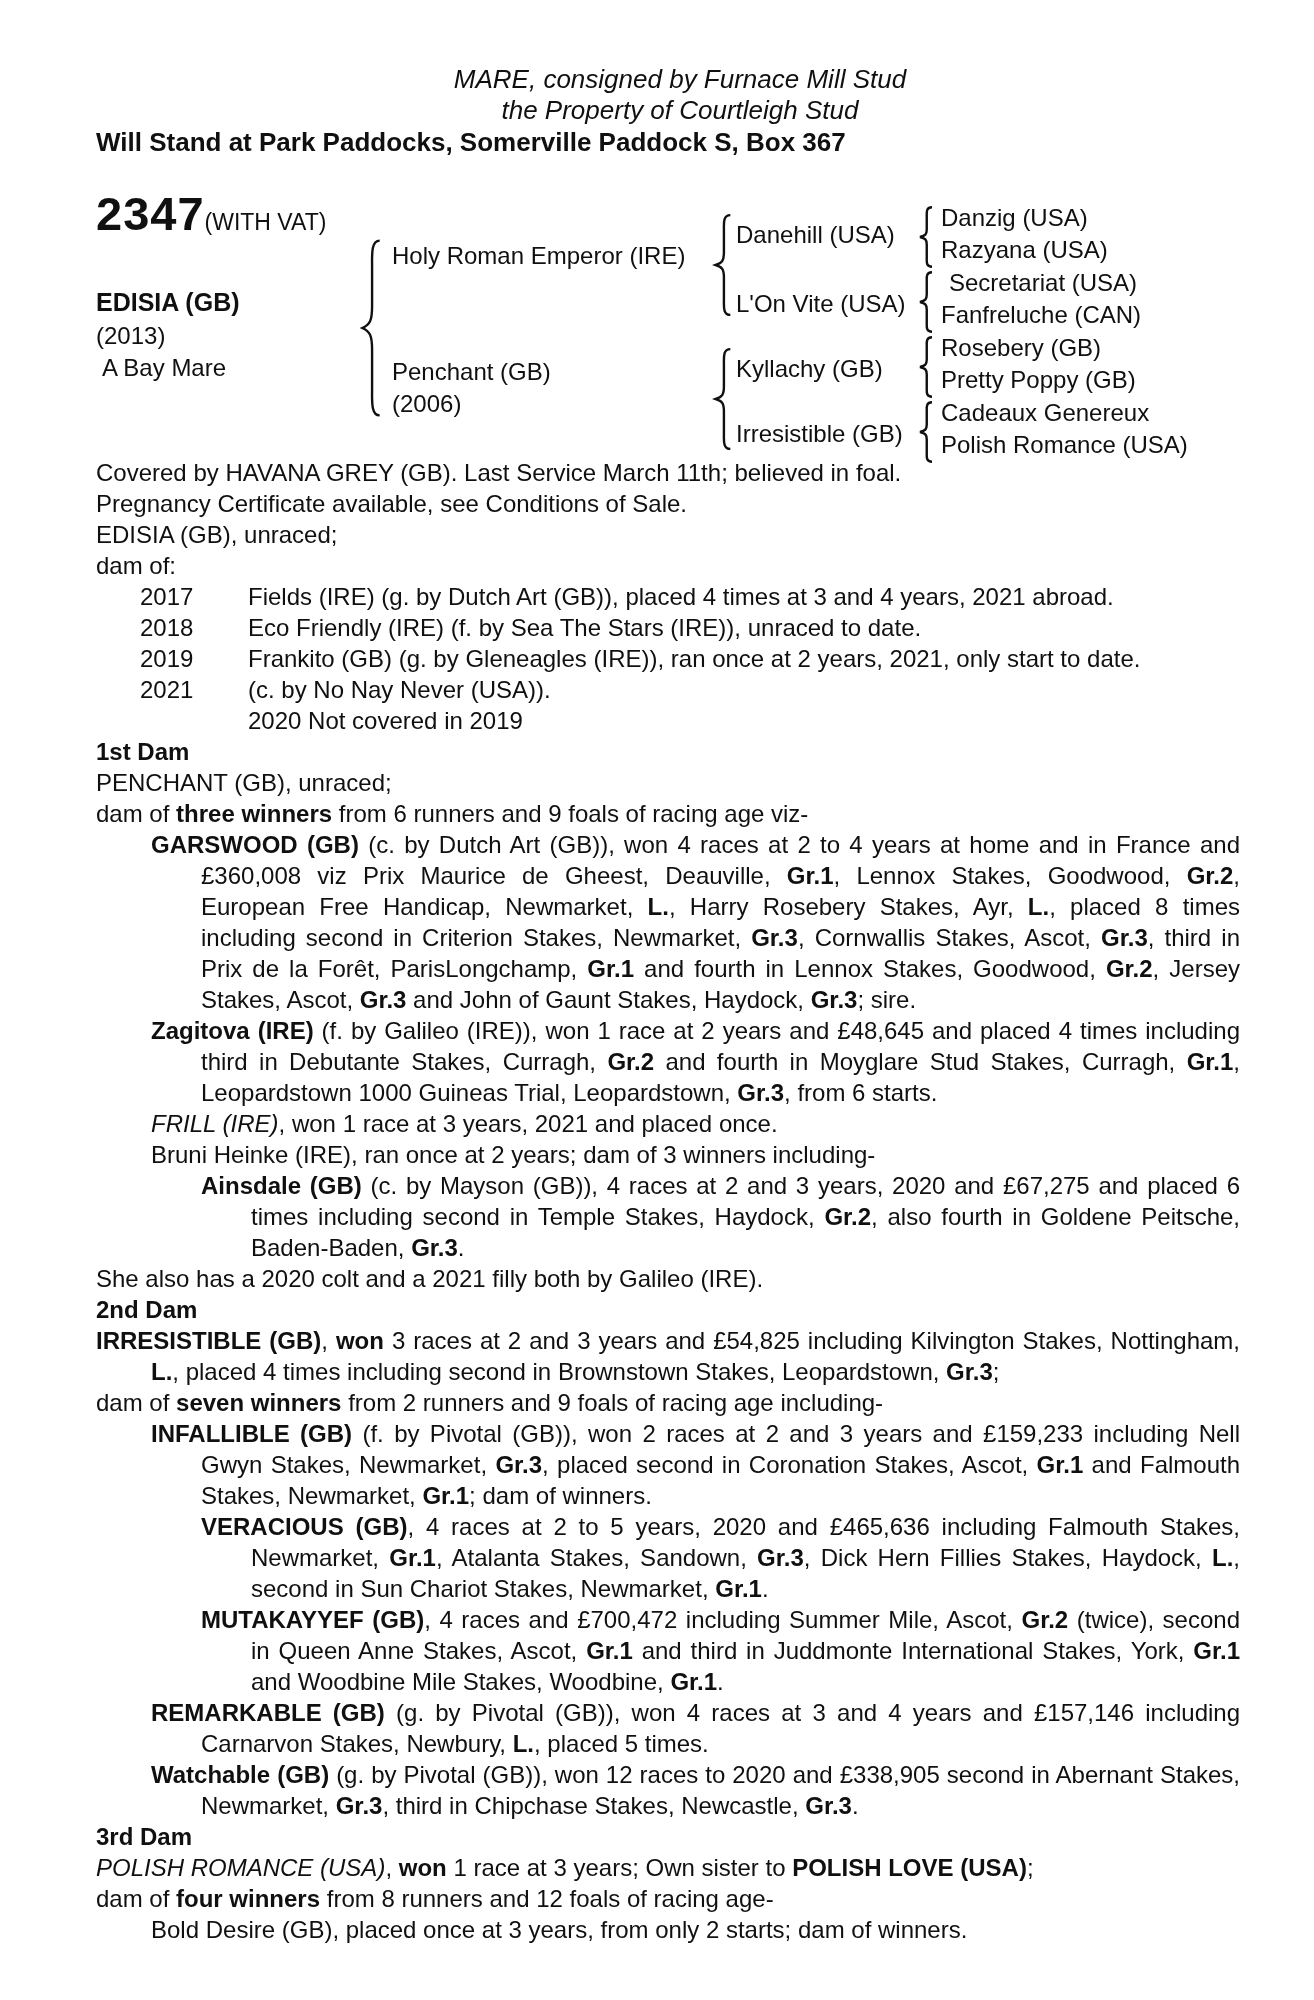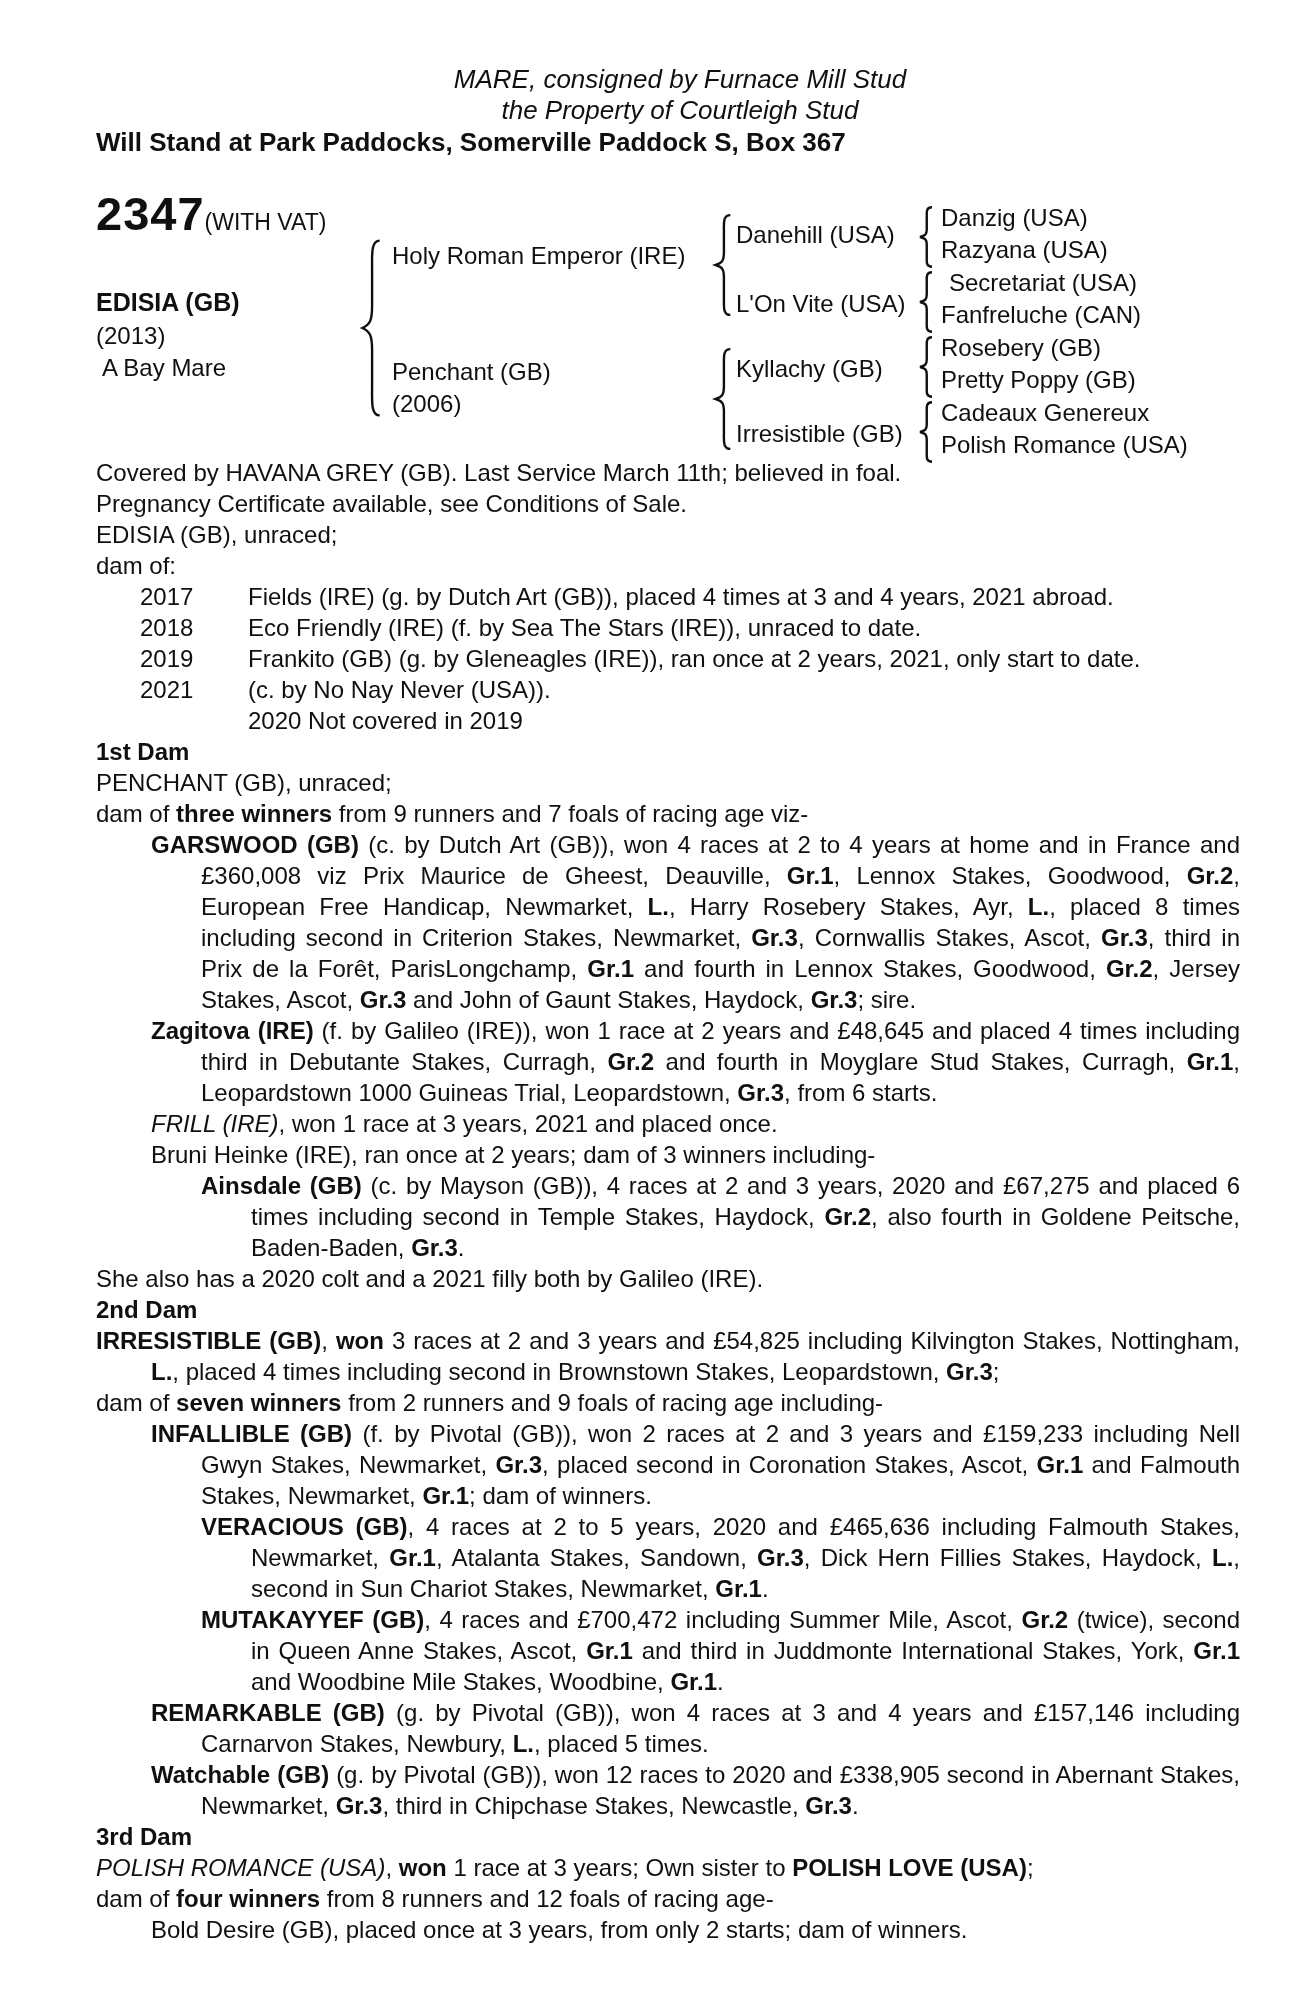--- a/index.html
+++ b/index.html
@@ -123,21 +123,21 @@
     <div id="body-flow">
         <p class="para plain"><span>EDISIA (GB), unraced;</span></p>
         <p class="para plain"><span>dam of:</span></p>
         <p class="para produce"><span class="year">2017</span><span>Fields (IRE) (g. by Dutch Art (GB)), placed 4 times at 3 and 4 years, 2021 abroad.</span></p>
         <p class="para produce"><span class="year">2018</span><span>Eco Friendly (IRE) (f. by Sea The Stars (IRE)), unraced to date.</span></p>
         <p class="para produce"><span class="year">2019</span><span>Frankito (GB) (g. by Gleneagles (IRE)), ran once at 2 years, 2021, only start to date.</span></p>
         <p class="para produce"><span class="year">2021</span><span>(c. by No Nay Never (USA)).</span></p>
         <p class="para produce"><span class="year"></span><span>2020 Not covered in 2019</span></p>
         <p class="para h"><span class="b">1st Dam</span></p>
         <p class="para plain"><span>PENCHANT (GB), unraced;</span></p>
-        <p class="para plain"><span>dam of </span><span class="b">three winners</span><span> from 9 runners and 7 foals of racing age viz-</span></p>
+        <p class="para plain"><span>dam of </span><span class="b">three winners</span><span> from 6 runners and 9 foals of racing age viz-</span></p>
         <p class="para l1"><span class="b">GARSWOOD (GB) </span><span>(c. by Dutch Art (GB)), won 4 races at 2 to 4 years at home and in France and £360,008 viz Prix Maurice de Gheest, Deauville, </span><span class="b">Gr.1</span><span>, Lennox Stakes, Goodwood, </span><span class="b">Gr.2</span><span>, European Free Handicap, Newmarket, </span><span class="b">L.</span><span>, Harry Rosebery Stakes, Ayr, </span><span class="b">L.</span><span>, placed 8 times including second in Criterion Stakes, Newmarket, </span><span class="b">Gr.3</span><span>, Cornwallis Stakes, Ascot, </span><span class="b">Gr.3</span><span>, third in Prix de la Forêt, ParisLongchamp, </span><span class="b">Gr.1</span><span> and fourth in Lennox Stakes, Goodwood, </span><span class="b">Gr.2</span><span>, Jersey Stakes, Ascot, </span><span class="b">Gr.3</span><span> and John of Gaunt Stakes, Haydock, </span><span class="b">Gr.3</span><span>; sire.</span></p>
         <p class="para l1"><span class="b">Zagitova (IRE) </span><span>(f. by Galileo (IRE)), won 1 race at 2 years and £48,645 and placed 4 times including third in Debutante Stakes, Curragh, </span><span class="b">Gr.2</span><span> and fourth in Moyglare Stud Stakes, Curragh, </span><span class="b">Gr.1</span><span>, Leopardstown 1000 Guineas Trial, Leopardstown, </span><span class="b">Gr.3</span><span>, from 6 starts.</span></p>
         <p class="para l1"><span class="i">FRILL (IRE)</span><span>, won 1 race at 3 years, 2021 and placed once.</span></p>
         <p class="para l1"><span>Bruni Heinke (IRE), ran once at 2 years; dam of 3 winners including-</span></p>
         <p class="para l2"><span class="b">Ainsdale (GB) </span><span>(c. by Mayson (GB)), 4 races at 2 and 3 years, 2020 and £67,275 and placed 6 times including second in Temple Stakes, Haydock, </span><span class="b">Gr.2</span><span>, also fourth in Goldene Peitsche, Baden-Baden, </span><span class="b">Gr.3</span><span>.</span></p>
         <p class="para plain"><span>She also has a 2020 colt and a 2021 filly both by Galileo (IRE).</span></p>
         <p class="para h"><span class="b">2nd Dam</span></p>
         <p class="para damhang"><span class="b">IRRESISTIBLE (GB)</span><span>, </span><span class="b">won</span><span> 3 races at 2 and 3 years and £54,825 including Kilvington Stakes, Nottingham, </span><span class="b">L.</span><span>, placed 4 times including second in Brownstown Stakes, Leopardstown, </span><span class="b">Gr.3</span><span>;</span></p>
         <p class="para plain"><span>dam of </span><span class="b">seven winners</span><span> from 2 runners and 9 foals of racing age including-</span></p>
         <p class="para l1"><span class="b">INFALLIBLE (GB) </span><span>(f. by Pivotal (GB)), won 2 races at 2 and 3 years and £159,233 including Nell Gwyn Stakes, Newmarket, </span><span class="b">Gr.3</span><span>, placed second in Coronation Stakes, Ascot, </span><span class="b">Gr.1</span><span> and Falmouth Stakes, Newmarket, </span><span class="b">Gr.1</span><span>; dam of winners.</span></p>

